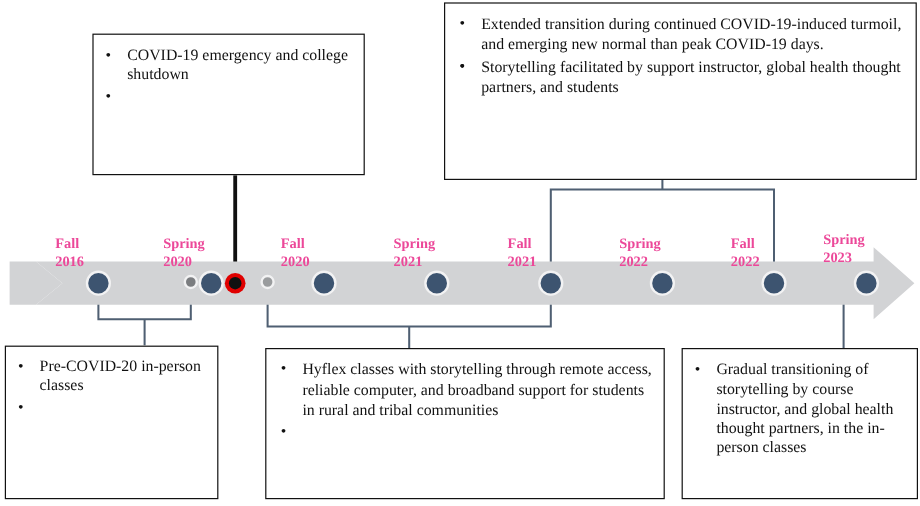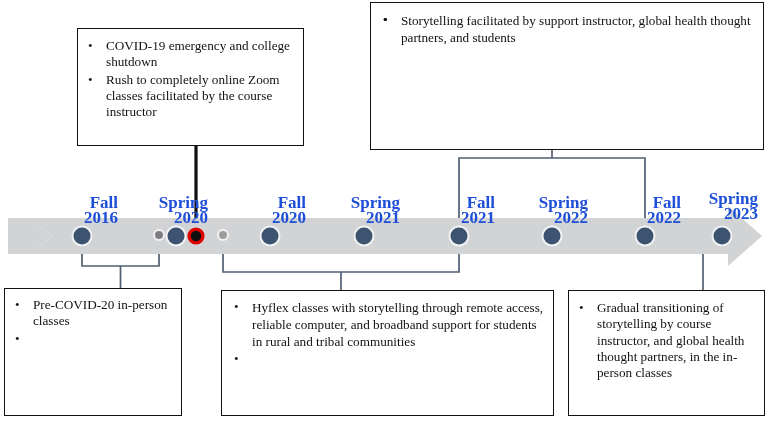--- a/index.html
+++ b/index.html
@@ -62,25 +62,25 @@
   #box-bot-mid    { left: 221px; top: 290px; width: 333px; height: 126px; padding: 8px 6px 0 4px; }
   #box-bot-right  { left: 568px; top: 290px; width: 197px; height: 126px; padding: 9px 6px 0 2px; }
 
   #box-top-right .note-item { line-height: 17.4px; }
   #box-bot-mid  .note-item  { line-height: 17.0px; }
 
   
   .era-label {
     position: absolute;
     z-index: 3;
-    text-align: right;
+    text-align: left;
     font-weight: bold;
-    font-size: 17px;
+    font-size: 12px;
     line-height: 14.5px;
-    color: #1d4ed8;
+    color: #ec4899;
     width: 72px;
     white-space: pre-line;
   }
 </style>
 </head>
 <body>
 
 <div id="root">
 
   <svg id="connector-layer" viewBox="0 0 767 422" xmlns="http://www.w3.org/2000/svg">
@@ -129,27 +129,27 @@
       <circle cx="459" cy="236" r="9.5" fill="#3d5470" stroke="#f2f2f3" stroke-width="2"></circle>
       <circle cx="552" cy="236" r="9.5" fill="#3d5470" stroke="#f2f2f3" stroke-width="2"></circle>
       <circle cx="645" cy="236" r="9.5" fill="#3d5470" stroke="#f2f2f3" stroke-width="2"></circle>
       <circle cx="722" cy="236" r="9.5" fill="#3d5470" stroke="#f2f2f3" stroke-width="2"></circle>
     </g>
   </svg>
 
   <div class="note-box" id="box-top-left">
     <ul class="note-list">
       <li class="note-item"><span class="bullet">•</span><span>COVID-19 emergency and college shutdown</span></li>
-      <li class="note-item"><span class="bullet">•</span><span>Rush to completely online Zoom classes facilitated by the course instructor</span></li>
+      <li class="note-item"><span class="bullet">•</span></li>
     </ul>
   </div>
 
   <div class="note-box" id="box-top-right">
     <ul class="note-list">
-      <li class="note-item"><span class="bullet">•</span></li>
+      <li class="note-item"><span class="bullet">•</span><span>Extended transition during continued COVID-19-induced turmoil, and emerging new normal than peak COVID-19 days.</span></li>
       <li class="note-item"><span class="bullet">•</span></li>
       <li class="note-item"><span class="bullet">•</span><span>Storytelling facilitated by support instructor, global health thought partners, and students</span></li>
     </ul>
   </div>
 
   <div class="note-box" id="box-bot-left">
     <ul class="note-list">
       <li class="note-item"><span class="bullet">•</span><span>Pre-COVID-20 in-person classes</span></li>
       <li class="note-item"><span class="bullet">•</span></li>
     </ul>

